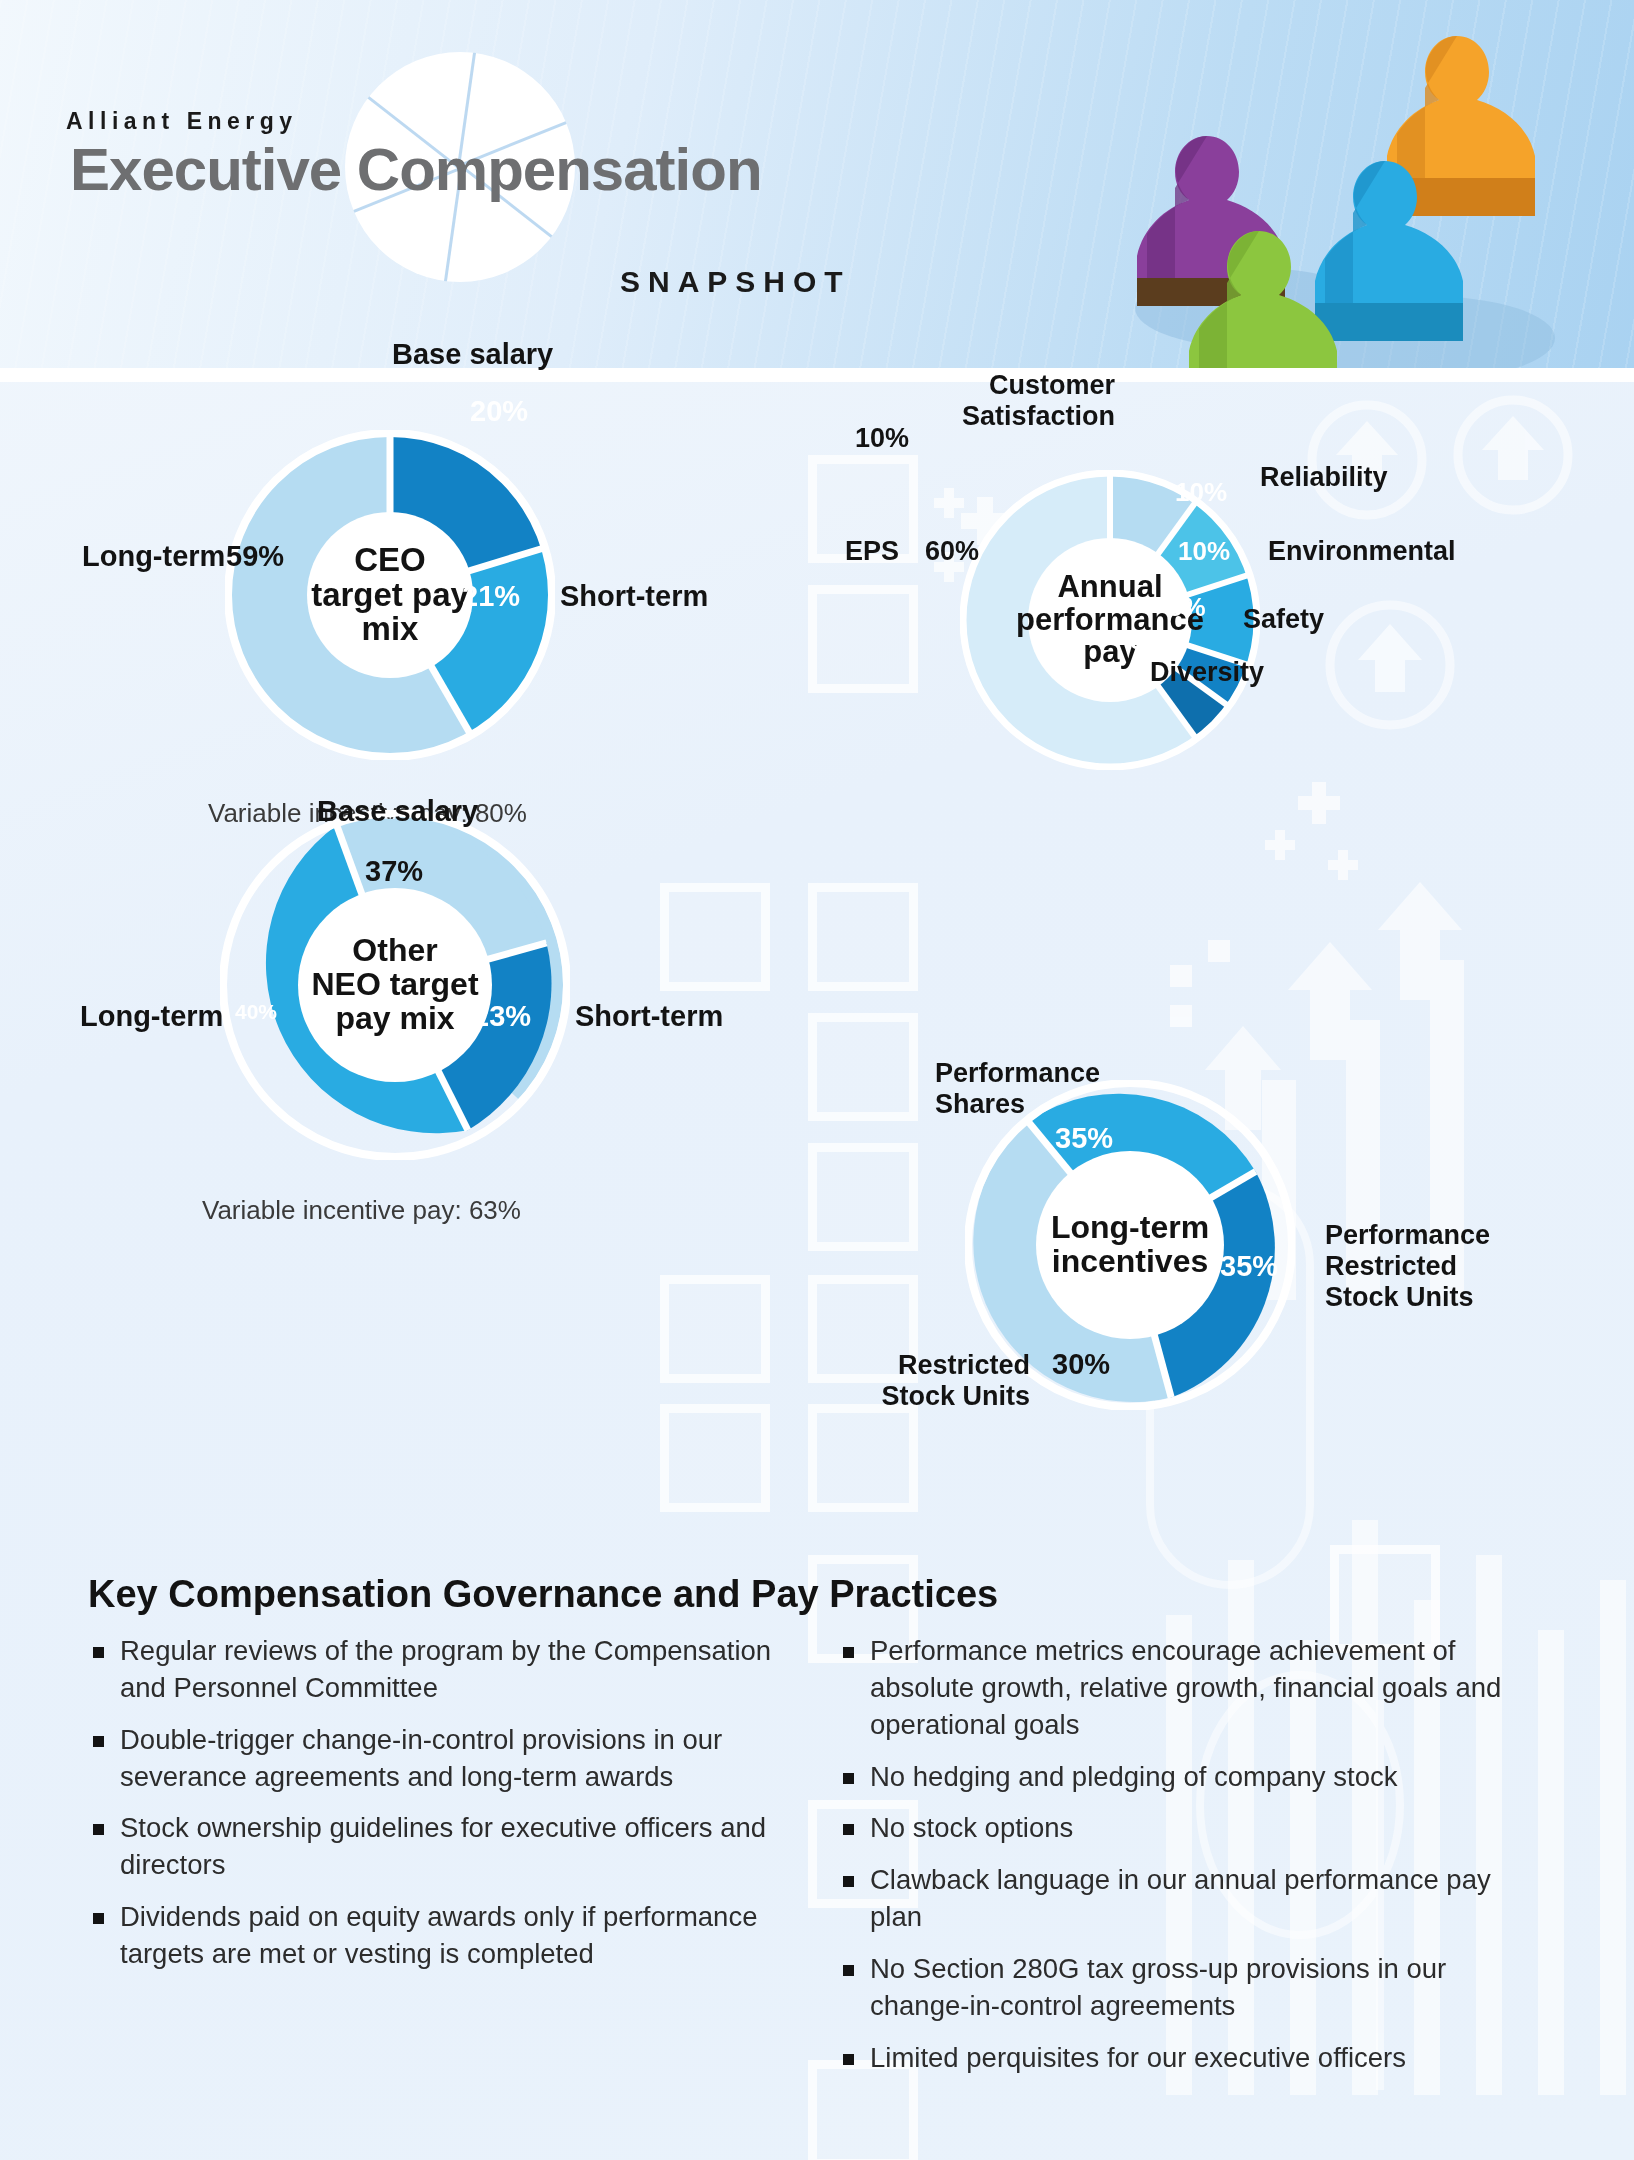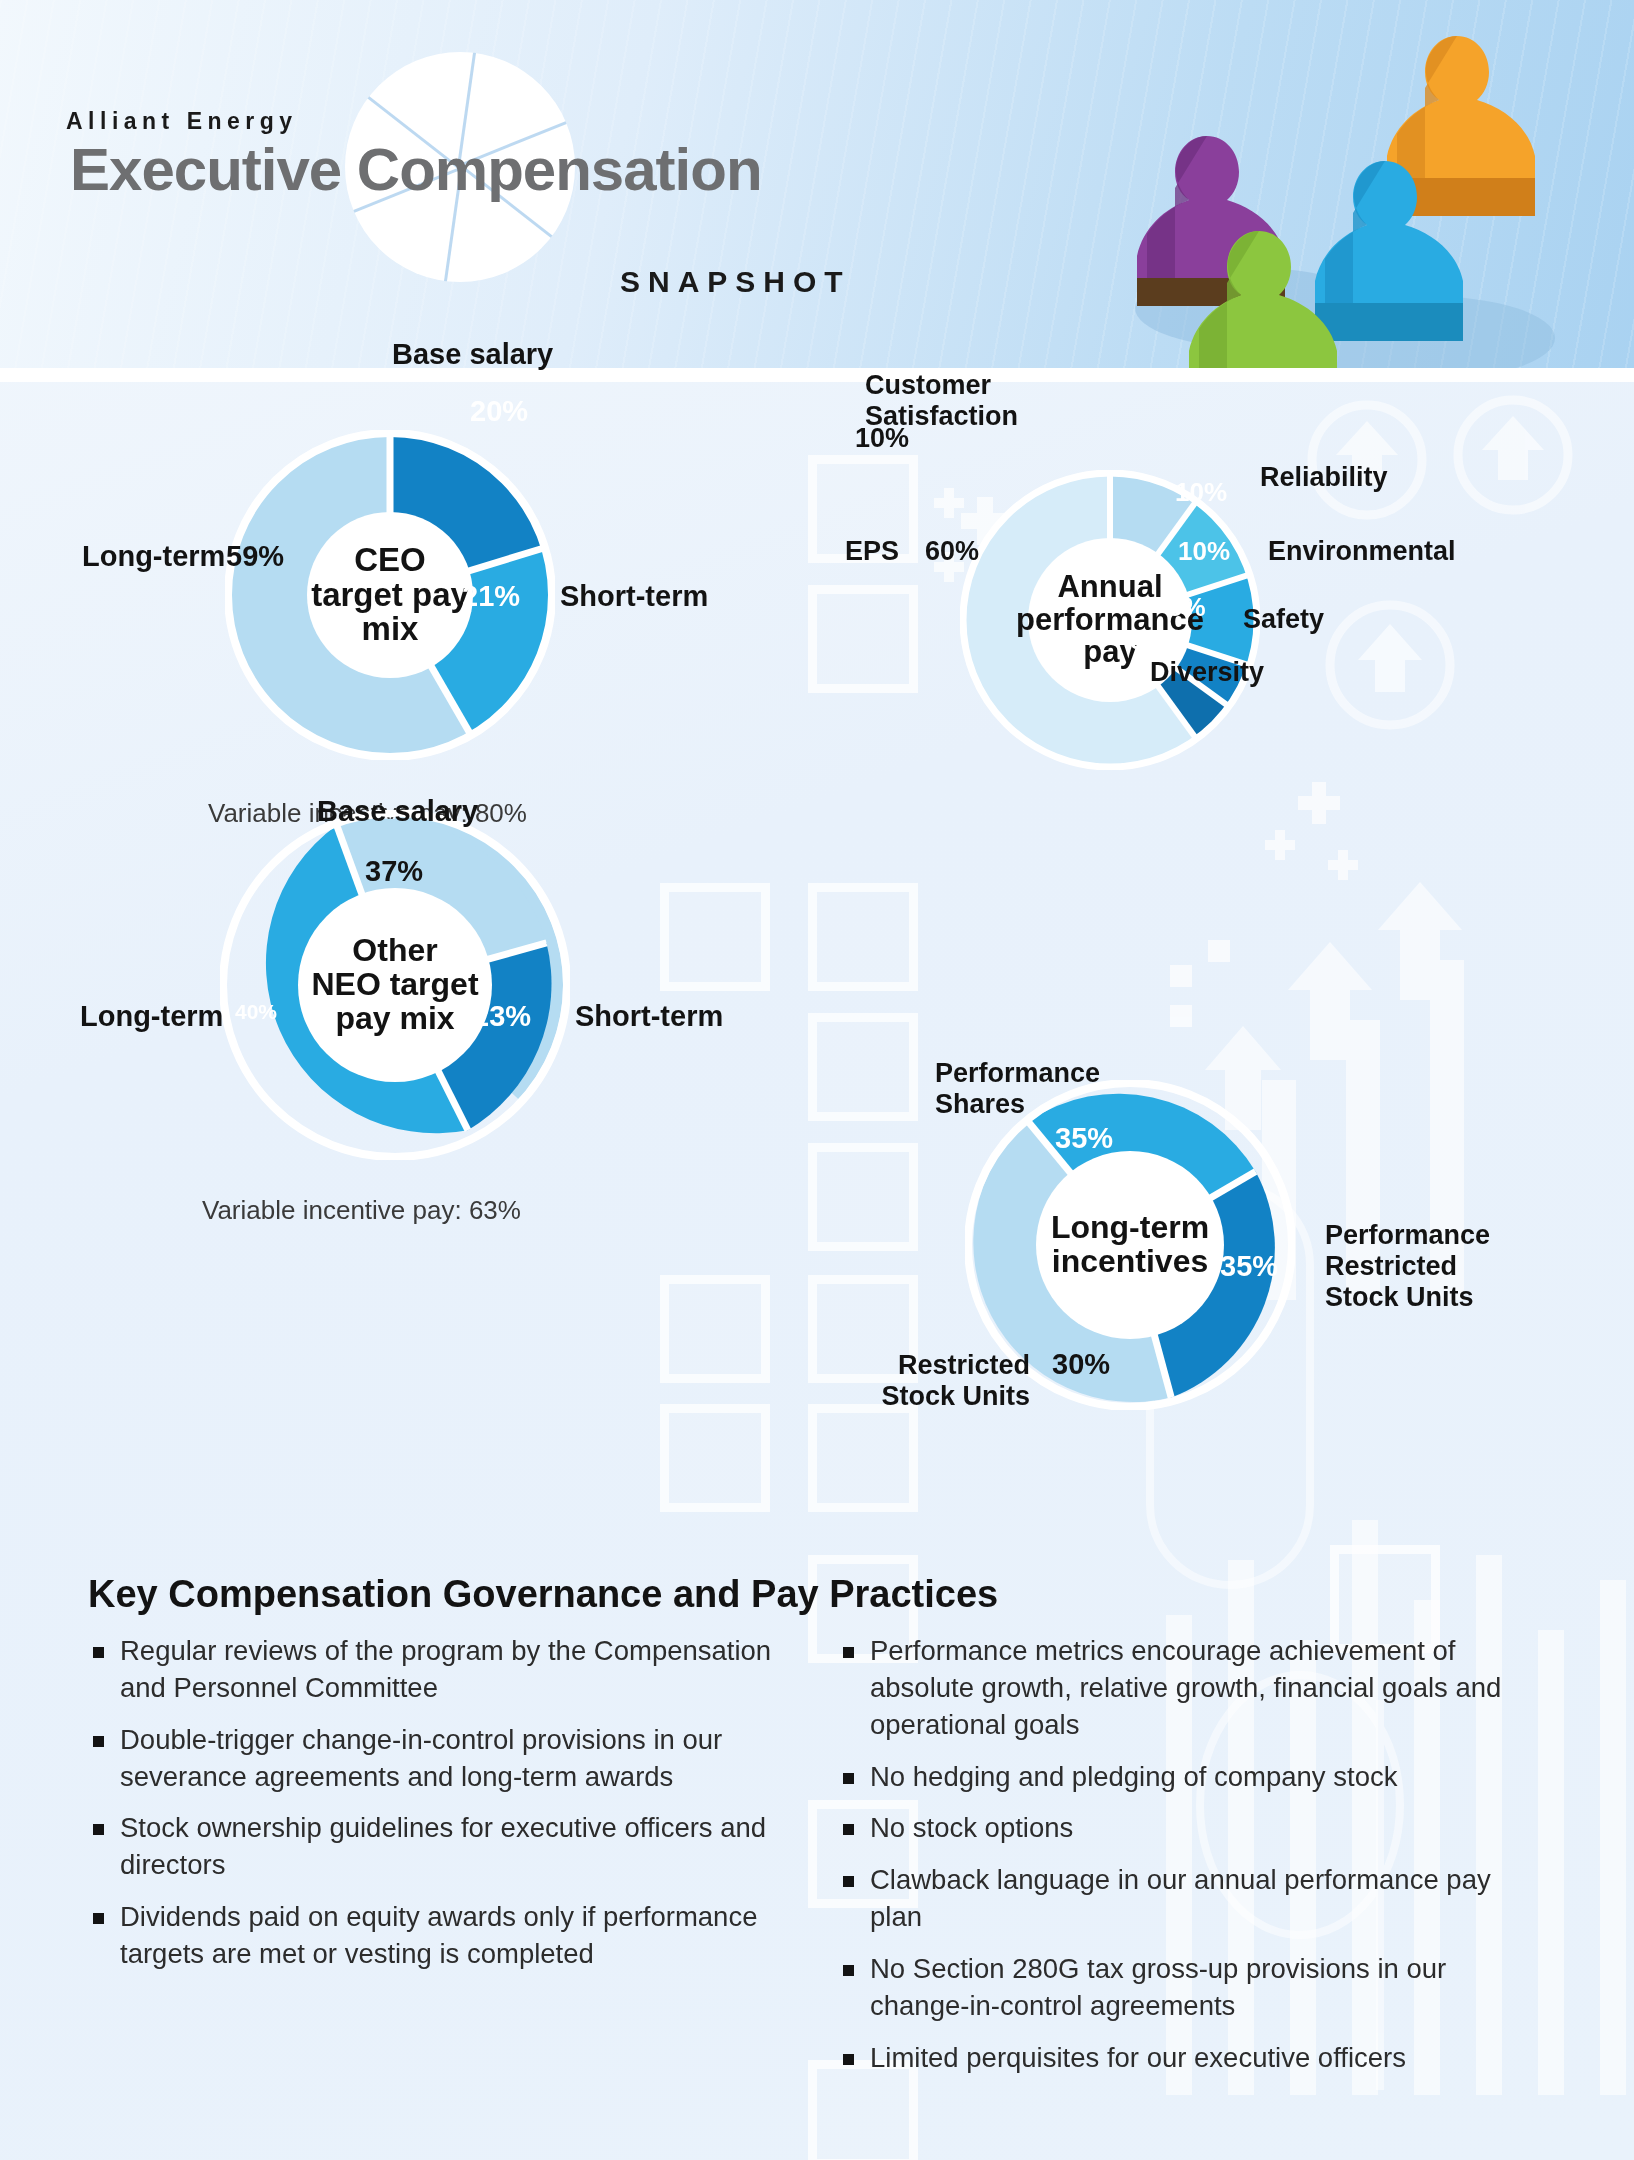--- a/index.html
+++ b/index.html
@@ -345,21 +345,21 @@
       </div>
     </div>
 
     <div class="pct dark" style="left:-105px; top:-47px; font-size:27px;">10%</div>
     <div class="pct white" style="left:215px; top:7px; font-size:26px;">10%</div>
     <div class="pct white" style="left:218px; top:66px; font-size:26px;">10%</div>
     <div class="pct white" style="left:208px; top:122px; font-size:26px;">5%</div>
     <div class="pct white" style="left:170px; top:155px; font-size:26px;">5%</div>
     <div class="pct dark" style="left:-35px; top:66px; font-size:27px;">60%</div>
 
-    <div class="lbl" style="left:-95px; top:-100px; font-size:27px; text-align:left; width:250px;">Customer<br>Satisfaction</div>
+    <div class="lbl" style="left:-95px; top:-100px; font-size:27px; text-align:right; width:250px;">Customer<br>Satisfaction</div>
     <div class="lbl" style="left:300px; top:-8px; font-size:27px;">Reliability</div>
     <div class="lbl" style="left:308px; top:66px; font-size:27px;">Environmental</div>
     <div class="lbl" style="left:283px; top:134px; font-size:27px;">Safety</div>
     <div class="lbl" style="left:190px; top:187px; font-size:27px;">Diversity</div>
     <div class="lbl" style="left:-115px; top:66px; font-size:27px;">EPS</div>
   </div>
 
   <div class="chart-block" style="left:180px; top:810px; width:420px; height:340px;">
     <div class="donut" style="width:350px; height:350px; margin-left:40px;">
       <svg width="350" height="350" viewBox="0 0 350 350">

